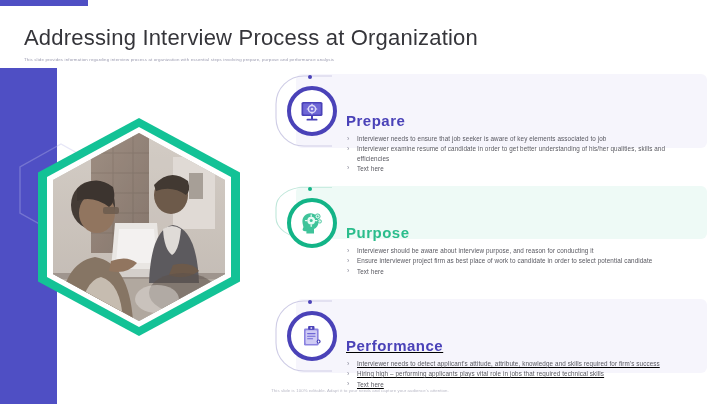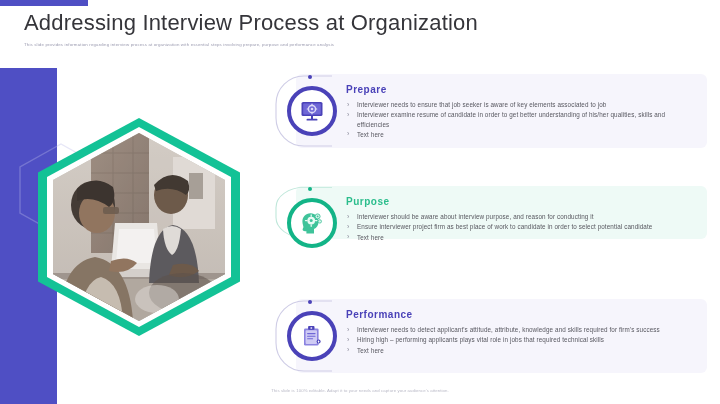--- a/index.html
+++ b/index.html
@@ -14,21 +14,21 @@
   
   .top-accent{
     position:absolute;left:0;top:0;width:88px;height:6px;
     background:#4f4fc4;
   }
 
   
   .header{position:absolute;left:24px;top:10px;width:660px;}
   .title{
     font-size:22px;line-height:26px;font-weight:400;
-    color:#35353a;letter-spacing:.2px;white-space:nowrap;
+    color:#35353a;letter-spacing:.2px;white-space:nowrap;margin-top:15px;
   }
   .subtitle{
     margin-top:6px;font-size:4.4px;line-height:6px;
     color:#9b9bb0;letter-spacing:.15px;white-space:nowrap;
   }
 
   
   .left-col{
     position:absolute;left:0;top:68px;width:57px;height:336px;
     background:#4f4fc4;
@@ -82,22 +82,23 @@
     background:#ffffff;
     box-sizing:border-box;
     display:flex;align-items:center;justify-content:center;
   }
   .icon-circle svg{display:block;}
 
   .body{
     position:absolute;left:72px;right:10px;top:0;
   }
   .step-title{
-    font-size:10px;font-weight:700;letter-spacing:.5px;
+    font-size:15px;font-weight:700;letter-spacing:.5px;
     margin-bottom:5px;
+    margin-top:28px;
   }
   ul.bullets{list-style:none;margin:0;padding:0;}
   ul.bullets li{
     position:relative;padding-left:11px;
     font-size:6.3px;line-height:9.3px;color:#57575f;
     letter-spacing:.1px;margin-bottom:1px;
   }
   ul.bullets li:before{
     content:"›";position:absolute;left:1px;top:-.5px;
     color:#8a8a9a;font-size:7px;
@@ -114,21 +115,21 @@
   #card-purpose{top:186px;height:53px;}
   #card-purpose .panel{background:#eefaf6;}
   #card-purpose .icon-circle{top:12px;border:4px solid #13b487;}
   #card-purpose .body{top:10px;}
   #card-purpose .step-title{color:#2bbd8c;}
 
   
   #card-performance{top:299px;height:74px;}
   #card-performance .panel{background:#f6f5fc;}
   #card-performance .icon-circle{top:12px;border:4px solid #4a42b8;}
-  #card-performance .body{top:10px;}
+  #card-performance .body{top:10px;text-decoration:underline;}
   #card-performance .step-title{color:#4a42b8;}
 
   
   .footer{
     position:absolute;left:0;right:0;top:388px;text-align:center;
     font-size:4.3px;line-height:6px;color:#b9b9c6;letter-spacing:.1px;
   }
 </style>
 </head>
 <body>

